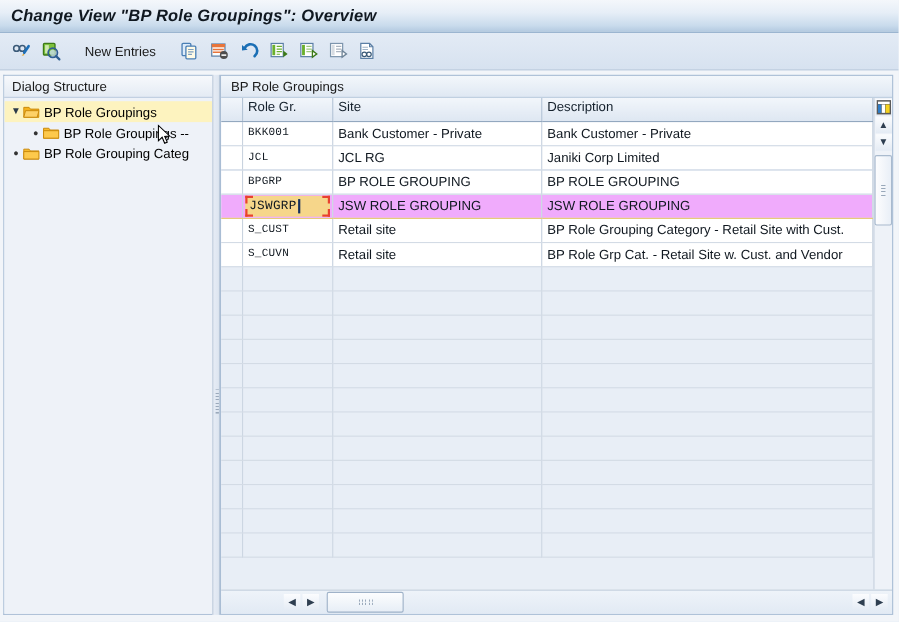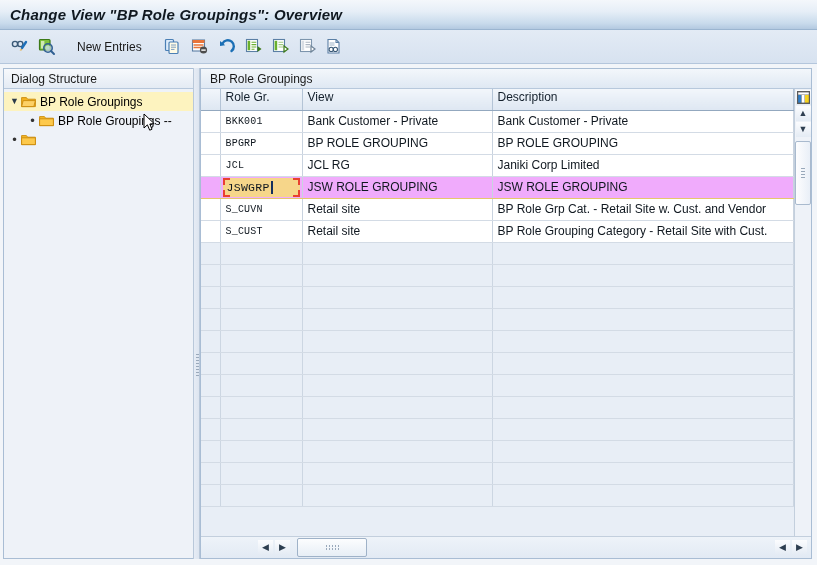--- a/index.html
+++ b/index.html
@@ -371,20 +371,21 @@
       </div>
 
       <div class="tnode lvl1">
         <span class="bullet">•</span>
         <span class="folder">
           <svg width="15" height="12" viewBox="0 0 15 12">
             <path d="M0.6 1.6 H5.4 L6.7 3.2 H14.4 V10.6 H0.6 Z" fill="#f8bb2a" stroke="#c98a0c" stroke-width="0.9"></path>
             <path d="M0.6 3.8 H14.4 V10.6 H0.6 Z" fill="#fdc94c" stroke="#c98a0c" stroke-width="0.9"></path>
           </svg>
         </span>
+        <span class="tlabel">BP Role Grouping Categ</span>
       </div>
 
     </div>
   </div>
 
   <div class="vsplit">
     <div class="grip"></div>
   </div>
 
   <div class="tablewrap">
@@ -396,69 +397,69 @@
           <colgroup>
             <col style="width:19px">
             <col style="width:82px">
             <col style="width:190px">
             <col>
           </colgroup>
           <thead>
             <tr>
               <th class="selcol"></th>
               <th>Role Gr.</th>
-              <th>View</th>
+              <th>Site</th>
               <th>Description</th>
             </tr>
           </thead>
           <tbody id="grid-body">
               <tr>
                 <td class="selcol"></td>
                 <td class="monocell">BKK001</td>
                 <td>Bank Customer - Private</td>
                 <td>Bank Customer - Private</td>
               </tr>
               <tr>
                 <td class="selcol"></td>
+                <td class="monocell">JCL</td>
+                <td>JCL RG</td>
+                <td>Janiki Corp Limited</td>
+              </tr>
+              <tr>
+                <td class="selcol"></td>
                 <td class="monocell">BPGRP</td>
                 <td>BP ROLE GROUPING</td>
                 <td>BP ROLE GROUPING</td>
-              </tr>
-              <tr>
-                <td class="selcol"></td>
-                <td class="monocell">JCL</td>
-                <td>JCL RG</td>
-                <td>Janiki Corp Limited</td>
               </tr>
               <tr class="hl">
                 <td class="selcol"></td>
                 <td class="editing">
                   <div class="editbox">
                     <span>JSWGRP</span>
                     <span class="caret"></span>
                     <i class="corner c1"></i>
                     <i class="corner c2"></i>
                     <i class="corner c3"></i>
                     <i class="corner c4"></i>
                   </div>
                 </td>
                 <td>JSW ROLE GROUPING</td>
                 <td>JSW ROLE GROUPING</td>
               </tr>
               <tr>
                 <td class="selcol"></td>
+                <td class="monocell">S_CUST</td>
+                <td>Retail site</td>
+                <td>BP Role Grouping Category - Retail Site with Cust.</td>
+              </tr>
+              <tr>
+                <td class="selcol"></td>
                 <td class="monocell">S_CUVN</td>
                 <td>Retail site</td>
                 <td>BP Role Grp Cat. - Retail Site w. Cust. and Vendor</td>
-              </tr>
-              <tr>
-                <td class="selcol"></td>
-                <td class="monocell">S_CUST</td>
-                <td>Retail site</td>
-                <td>BP Role Grouping Category - Retail Site with Cust.</td>
               </tr>
               <tr class="empty">
                 <td class="selcol"></td>
                 <td></td>
                 <td></td>
                 <td></td>
               </tr>
               <tr class="empty">
                 <td class="selcol"></td>
                 <td></td>

